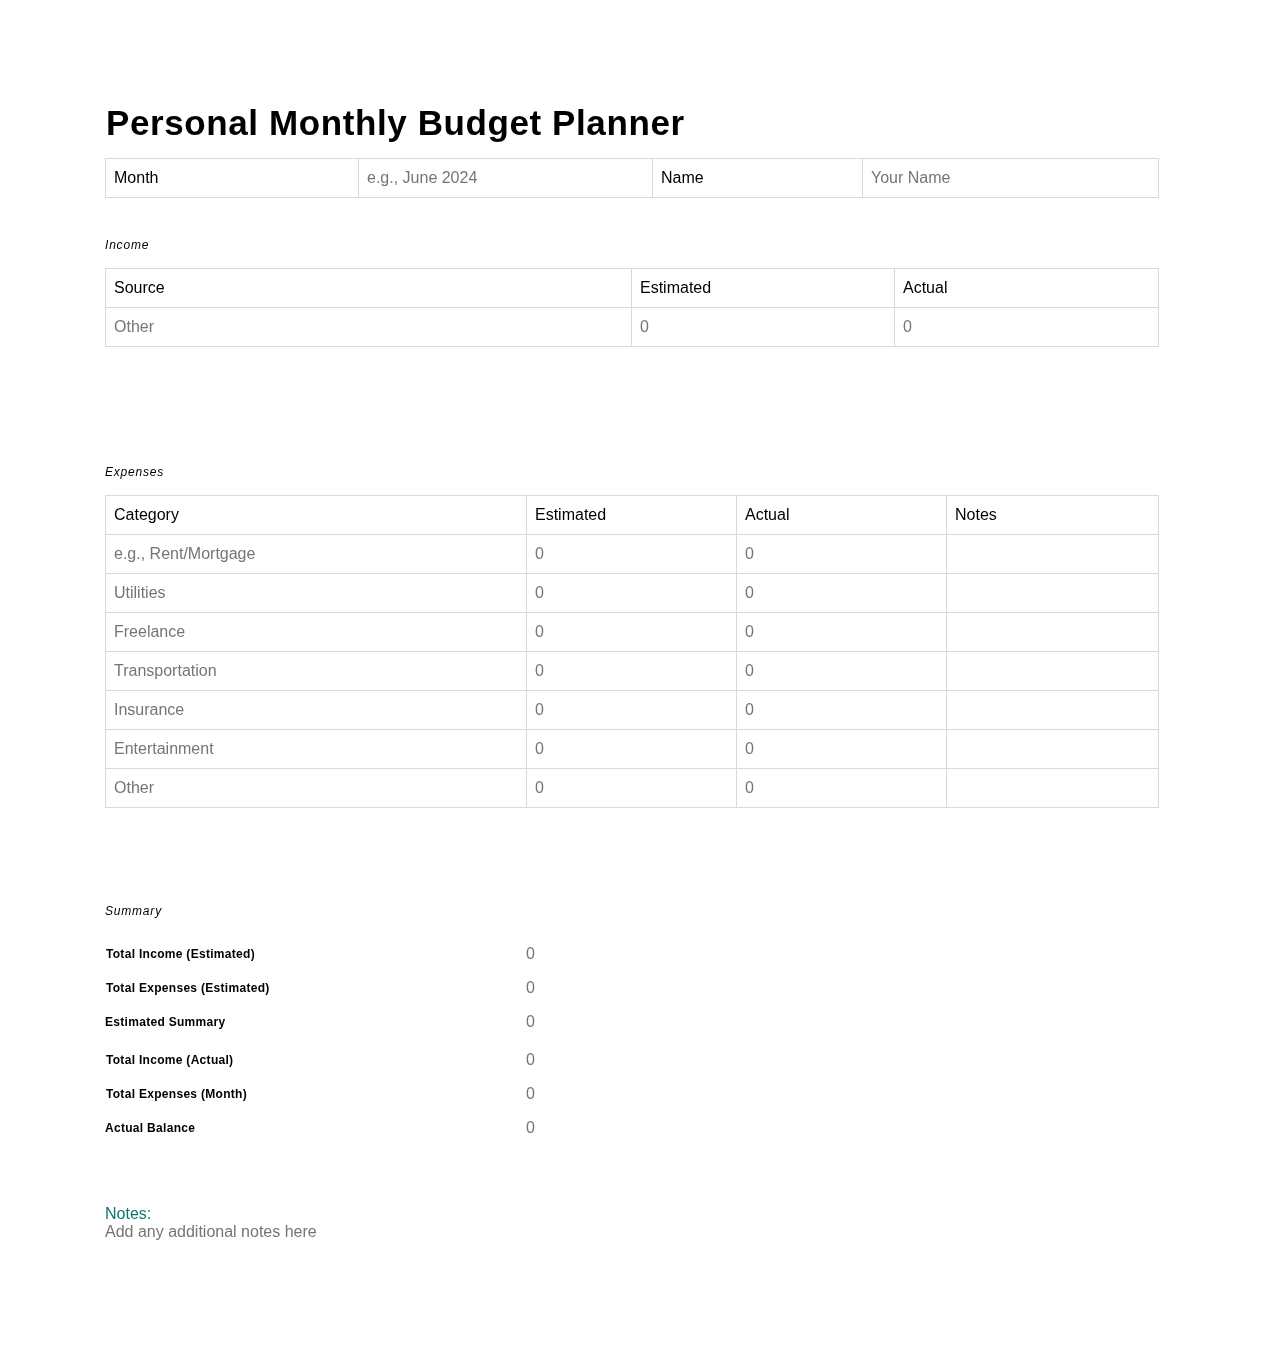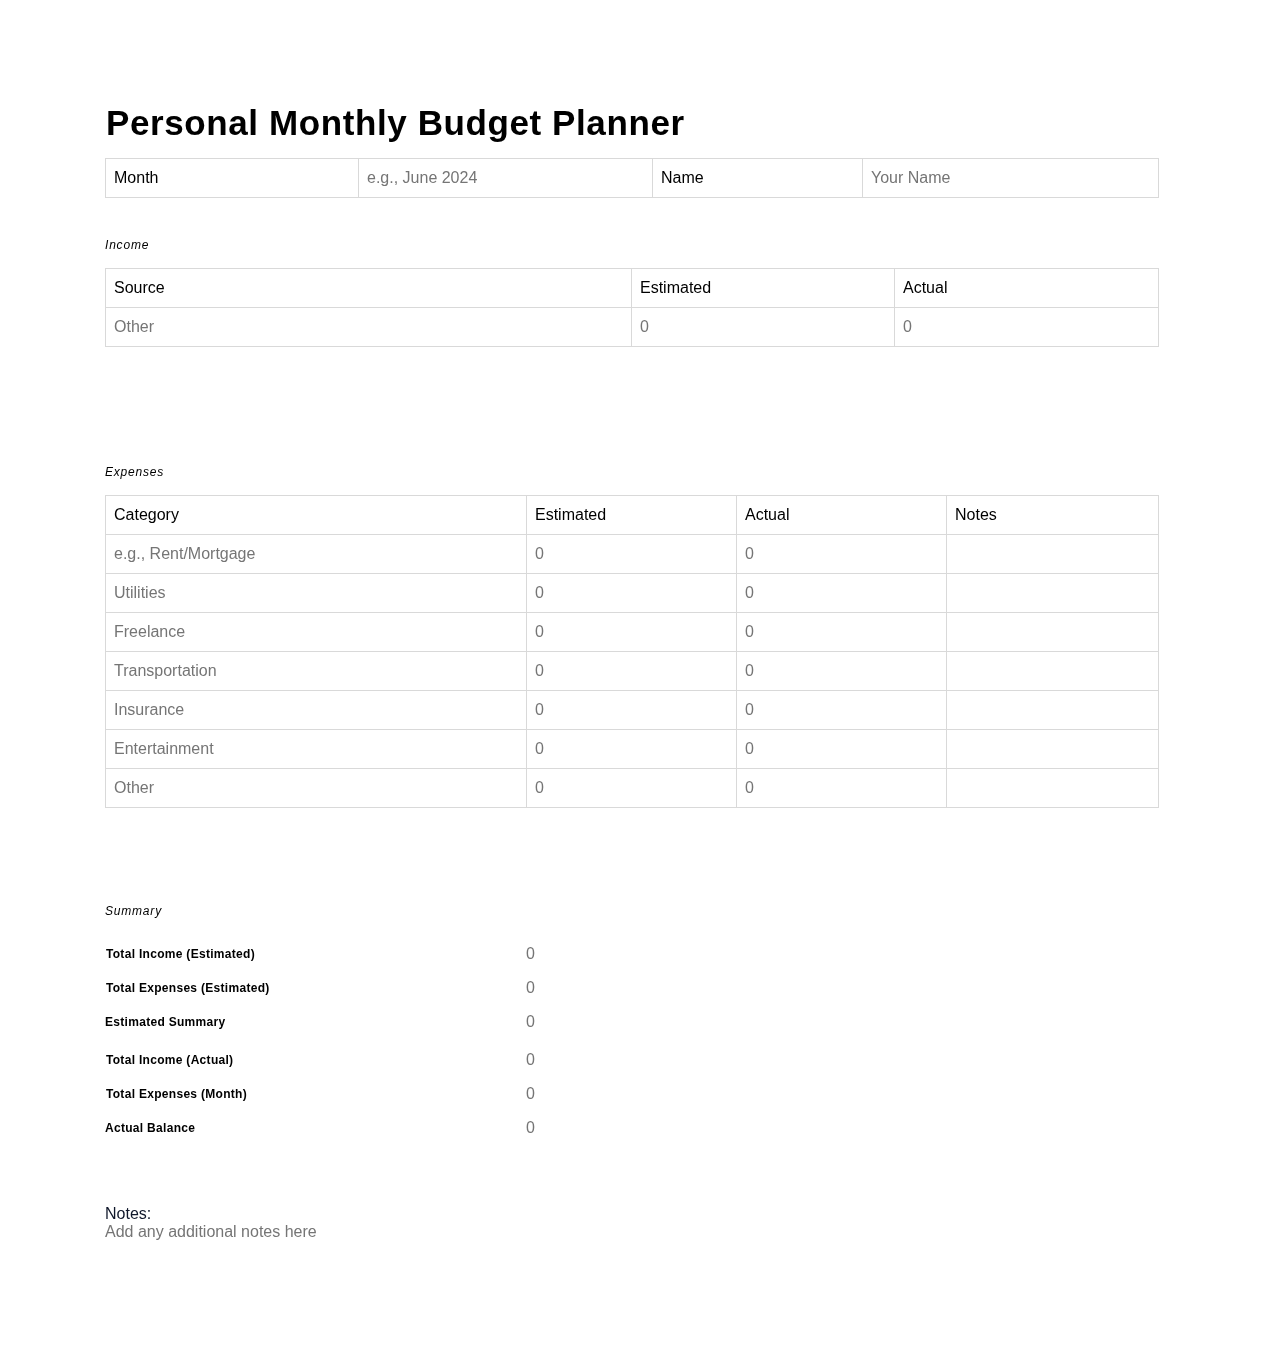--- a/index.html
+++ b/index.html
@@ -83,21 +83,21 @@
       left: 421px;
       font-size: 16px;
       color: #757575;
     }
     .notes-label {
       position: absolute;
       left: 0;
       top: 1205px;
       font-size: 16px;
       line-height: 18px;
-      color: #0f172a;
+      color: #0f766e;
     }
     .notes-field {
       position: absolute;
       left: 0;
       top: 1223px;
       font-size: 16px;
       line-height: 18px;
       color: #757575;
       white-space: nowrap;
     }

